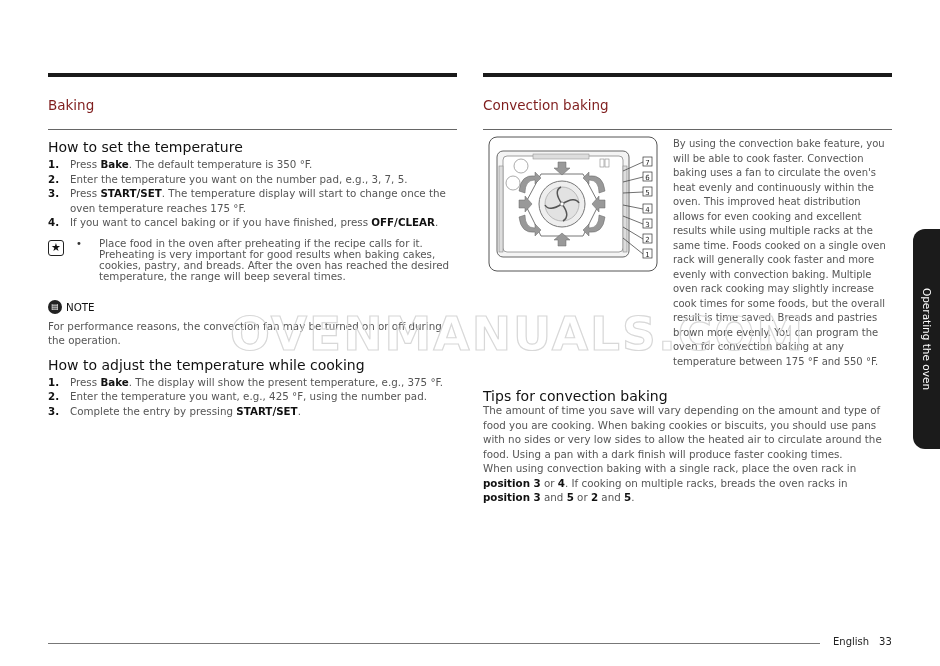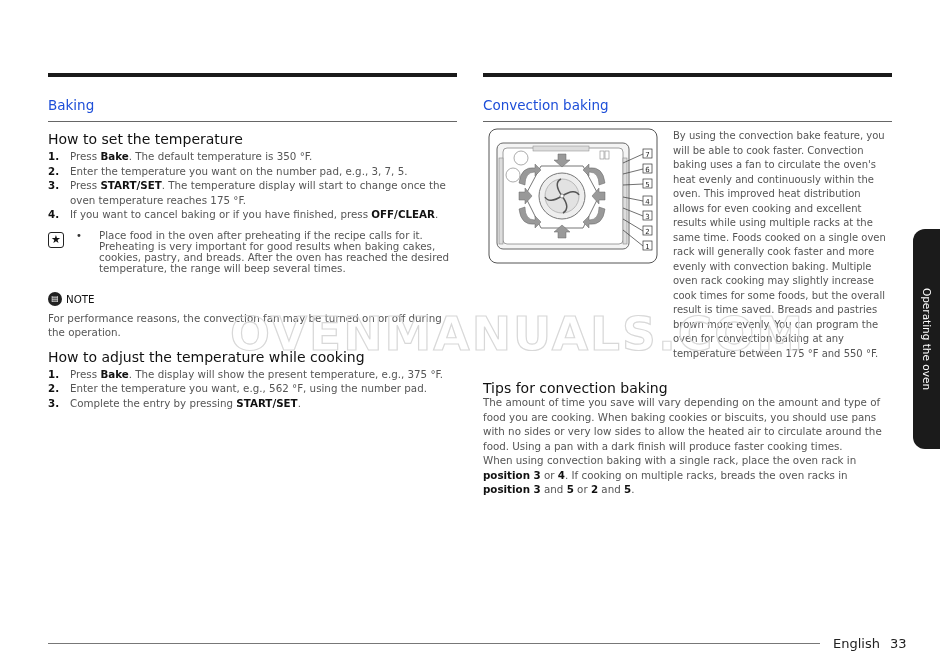--- a/index.html
+++ b/index.html
@@ -6,21 +6,21 @@
   body {
     width: 940px; height: 666px; position: relative; overflow: hidden;
     background: #ffffff; color: #444;
     font-family: "DejaVu Sans", sans-serif;
   }
   .col { position: absolute; top: 73px; }
   .col-left { left: 48px; width: 409px; }
   .col-right { left: 483px; width: 409px; }
   .topbar { height: 4px; background: #1a1a1a; }
   .sec-title {
-    margin-top: 20px; font-size: 13.5px; color: #1d4ed8; padding-bottom: 8px;
+    margin-top: 20px; font-size: 13.5px; color: #7f1d1d; padding-bottom: 16px;
     border-bottom: 1px solid #666;
   }
   .para { font-size: 10.3px; line-height: 14.5px; color: #555; margin: 5px 0 0 0; }
   .subhead { font-size: 14px; color: #111; margin-top: 10px; line-height: 14px; }
   ol.steps { list-style: none; margin: 3px 0 0 0; padding: 0; }
   ol.steps li { position: relative; padding-left: 22px; font-size: 10.3px; line-height: 14.5px; color: #555; }
   ol.steps li .num { position: absolute; left: 0; top: 0; color: #111; font-weight: bold; }
   b { color: #111; font-weight: bold; text-align: center; }
   .tip { position: relative; margin-top: 8px; padding-left: 51px; }
   .tip-icon {
@@ -41,21 +41,21 @@
   .side-tab {
     position: absolute; left: 913px; top: 229px; width: 27px; height: 220px;
     background: #1b1b1b; border-radius: 12px 0 0 12px;
   }
   .side-tab span {
     position: absolute; left: 50%; top: 50%;
     transform: translate(-50%, -50%) rotate(90deg);
     white-space: nowrap; color: #fff; font-size: 10.5px;
   }
   .footer-line { position: absolute; left: 48px; top: 643px; width: 772px; height: 1px; background: #777; }
-  .footer-text { position: absolute; left: 833px; top: 636px; font-size: 13px; color: #222; }
+  .footer-text { position: absolute; left: 833px; top: 636px; font-size: 10px; color: #222; }
   .footer-text .pg { margin-left: 10px; }
   .watermark {
     position: absolute; left: 230px; top: 306px; font-size: 47px; font-weight: bold;
     color: transparent; -webkit-text-stroke: 1.2px #d8d8d8; letter-spacing: 2px;
     pointer-events: none; font-family: "DejaVu Sans", sans-serif; text-align: right;
   }
 </style>
 </head>
 <body>
 
@@ -79,21 +79,21 @@
 
   <div class="note-head">
     <span class="note-icon">▤</span>
     <span>NOTE</span>
   </div>
   <p class="para">For performance reasons, the convection fan may be turned on or off during the operation.</p>
 
   <div class="subhead">How to adjust the temperature while cooking</div>
   <ol class="steps">
     <li><span class="num">1.</span><span>Press </span><b>Bake</b><span>. The display will show the present temperature, e.g., 375 °F.</span></li>
-    <li><span class="num">2.</span><span>Enter the temperature you want, e.g., 562 °F, using the number pad.</span></li>
+    <li><span class="num">2.</span><span>Enter the temperature you want, e.g., 425 °F, using the number pad.</span></li>
     <li><span class="num">3.</span><span>Complete the entry by pressing </span><b>START/SET</b><span>.</span></li>
   </ol>
 </div>
 
 <div class="col col-right">
   <div class="topbar"></div>
   <div class="sec-title">Convection baking</div>
 
   <div class="conv-wrap">
     <svg class="diagram" viewBox="0 0 177 137">

